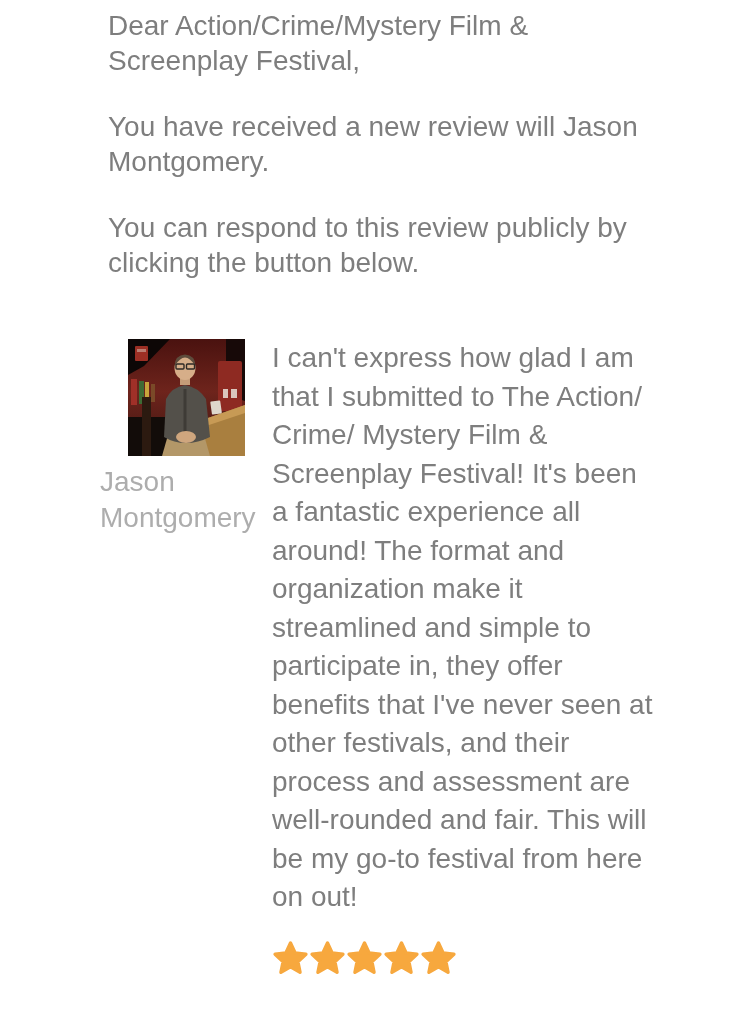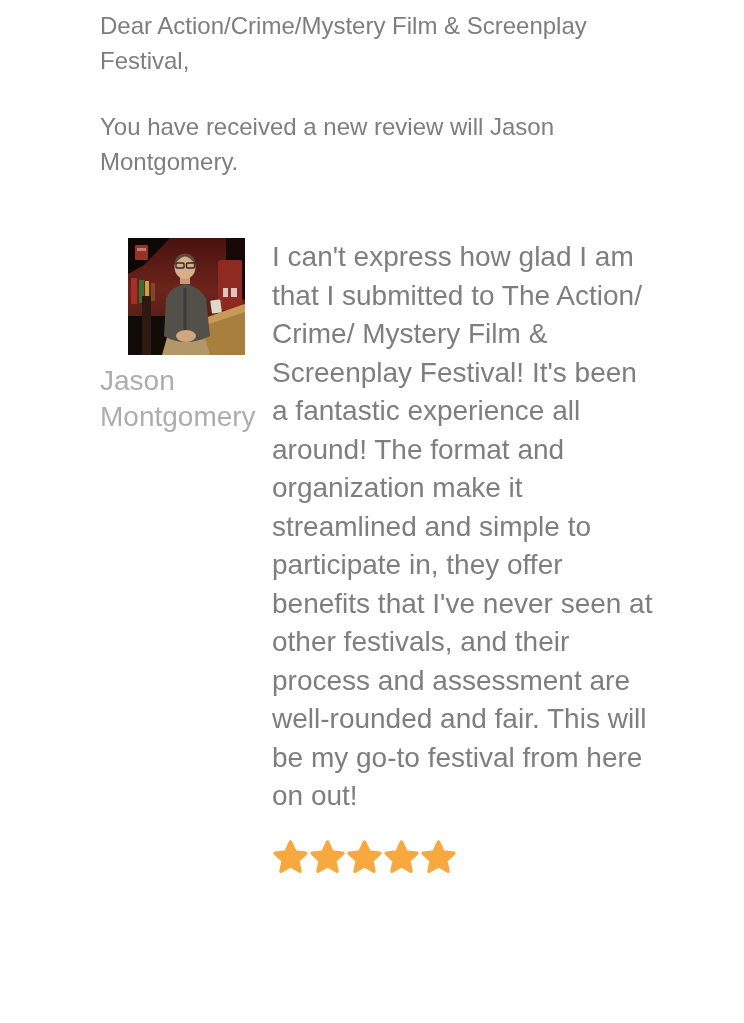--- a/index.html
+++ b/index.html
@@ -19,24 +19,25 @@
     width: 744px;
     height: 1023px;
     background: var(--bg);
     overflow: hidden;
   }
   .content {
     padding: 8px 0 0 100px;
   }
   .intro {
     width: 556px;
-    font-size: 24px;
+    font-size: 28px;
     line-height: 35px;
     color: var(--body-text);
     margin-bottom: 31px;
+    margin-left: 8px;
   }
   .review-row {
     display: flex;
     align-items: flex-start;
     margin-top: 59px; 
   }
   .reviewer-col {
     width: 172px;
     flex: 0 0 172px;
     text-align: left;
@@ -78,20 +79,21 @@
   }
 </style>
 </head>
 <body>
 
 <div class="page">
   <div class="content">
 
     <p class="intro">Dear Action/Crime/Mystery Film &amp; Screenplay Festival,</p>
     <p class="intro">You have received a new review will Jason Montgomery.</p>
+    <p class="intro">You can respond to this review publicly by clicking the button below.</p>
 
     <div class="review-row">
 
       <div class="reviewer-col">
         <div class="avatar">
 
           <svg viewBox="0 0 117 117" xmlns="http://www.w3.org/2000/svg">
             <defs>
               <linearGradient id="wall" x1="0" y1="0" x2="0" y2="1">
                 <stop offset="0" stop-color="#4a120f"></stop>

